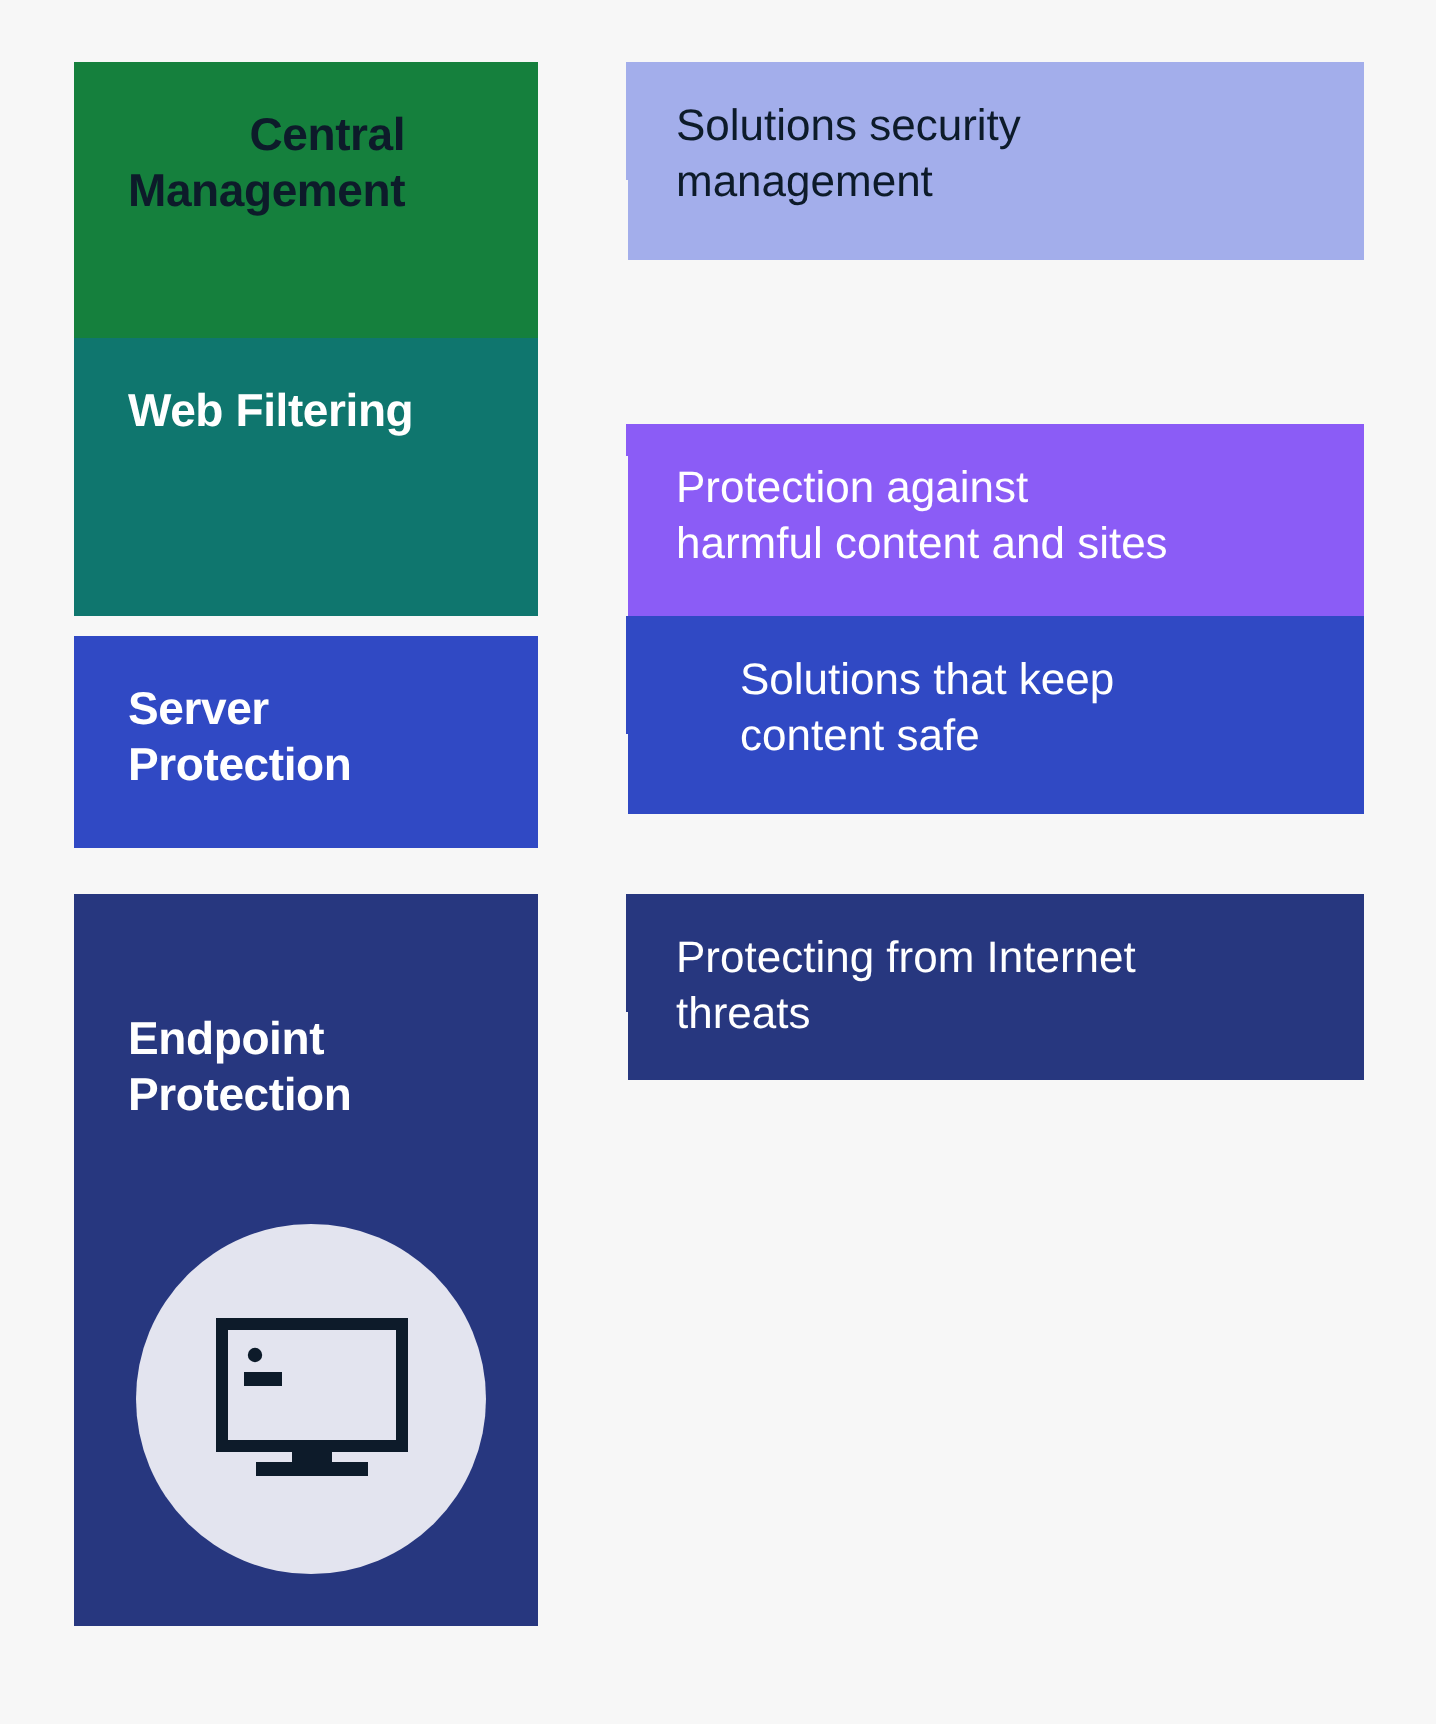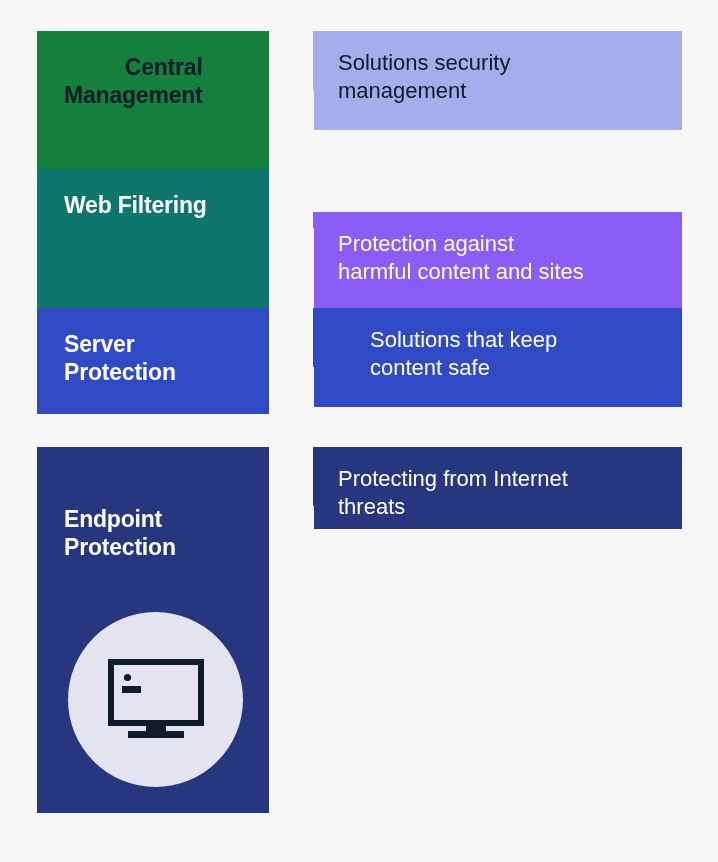--- a/index.html
+++ b/index.html
@@ -107,35 +107,35 @@
 
   <div class="left-band" style="top: 169px; height: 139px; background: #0f766e;">
     <h2 class="band-title" style="color: rgb(255, 255, 255);">Web Filtering</h2>
   </div>
   <div class="right-bar" style="top: 169px; height: 99px; background: #8b5cf6; margin-top: 43px;">
     <p class="bar-desc" style="color: rgb(255, 255, 255);">Protection against
 harmful content and sites</p>
   </div>
   <div class="notch" style="top: 228px; height: 80px; background: rgb(247, 247, 247);"></div>
 
-  <div class="left-band" style="top: 308px; height: 106px; background: rgb(48, 73, 196); padding-left: 44px;">
+  <div class="left-band" style="top: 318px; height: 106px; background: rgb(48, 73, 196); padding-left: 44px;">
     <h2 class="band-title" style="color: rgb(255, 255, 255);">Server
 Protection</h2>
   </div>
   <div class="right-bar" style="top: 308px; height: 99px; background: rgb(48, 73, 196);">
     <p class="bar-desc" style="color: rgb(255, 255, 255); margin-left: 32px;">Solutions that keep
 content safe</p>
   </div>
   <div class="notch" style="top: 367px; height: 80px; background: rgb(247, 247, 247);"></div>
 
   <div class="left-band" style="top: 447px; height: 366px; background: rgb(39, 55, 127);">
     <h2 class="band-title" style="color: rgb(255, 255, 255); margin-top: 36px;">Endpoint
 Protection</h2>
   </div>
-  <div class="right-bar" style="top: 447px; height: 82px; background: rgb(39, 55, 127);">
+  <div class="right-bar" style="top: 447px; height: 93px; background: rgb(39, 55, 127);">
     <p class="bar-desc" style="color: rgb(255, 255, 255);">Protecting from Internet
 threats</p>
   </div>
   <div class="notch" style="top: 506px; height: 74px; background: rgb(247, 247, 247);"></div>
 
   <div class="icon-circle" style="background: rgb(227, 228, 239);">
     <svg class="icon-monitor" viewBox="0 0 96 82" xmlns="http://www.w3.org/2000/svg">
       <rect x="3" y="3" width="90" height="61" fill="none" stroke="#0d1b2a" stroke-width="6"></rect>
       <circle cx="19.5" cy="18.5" r="3.6" fill="#0d1b2a"></circle>
       <rect x="14" y="27" width="19" height="7" fill="#0d1b2a"></rect>

